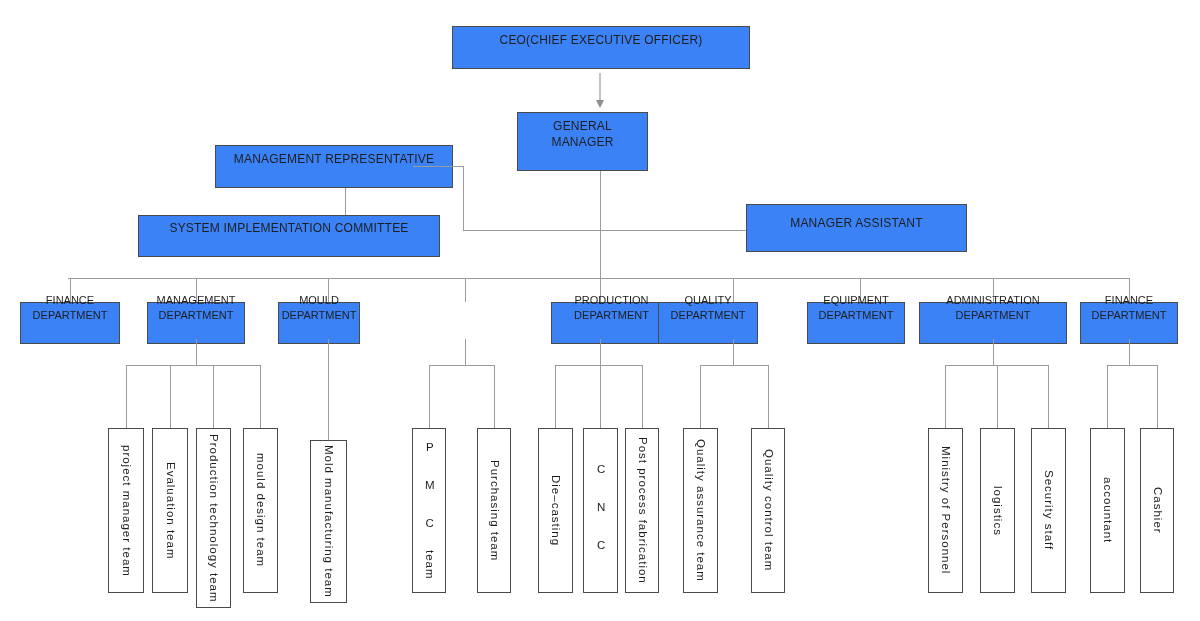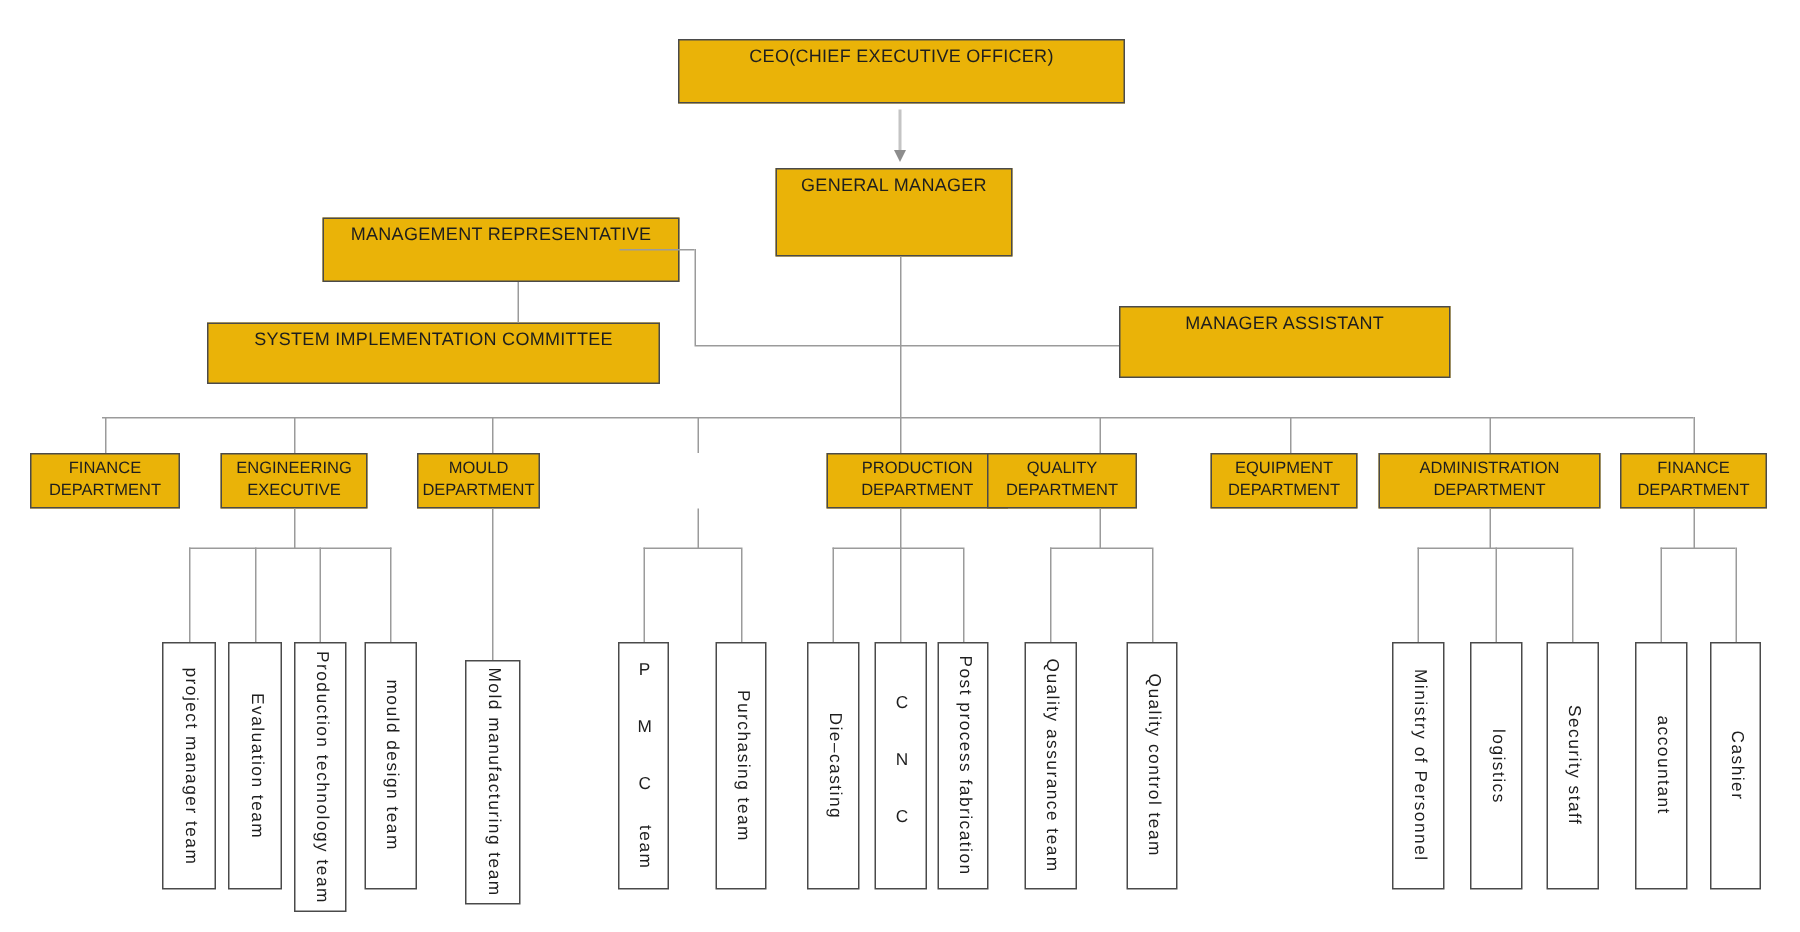--- a/index.html
+++ b/index.html
@@ -9,23 +9,23 @@
     --arrow-line:#c4c4c4;
     --arrow-head:#8d8d8d;
     --text:#1e1e1e;
   }
   html,body{margin:0;padding:0;background:var(--background);}
   .canvas{
     position:relative;width:1200px;height:621px;background:var(--background);
     font-family:"Liberation Sans", sans-serif;color:var(--text);overflow:hidden;
   }
   .box{
-    position:absolute;border:1px solid var(--box-border);background:#eab308;
-    display:flex;align-items:flex-start;justify-content:center;text-align:center;
-    font-size:11px;line-height:1.35;box-sizing:border-box;padding:2px 3px;
+    position:absolute;border:1px solid var(--box-border);background:#3b82f6;
+    display:flex;align-items:flex-end;justify-content:center;text-align:center;
+    font-size:11px;line-height:1.35;box-sizing:border-box;padding:20px 3px;
   }
   .box.lg{font-size:12px;letter-spacing:.2px;}
   .vbox{
     position:absolute;border:1px solid var(--box-border);background:#ffffff;
     display:flex;flex-direction:column;align-items:center;justify-content:center;
     box-sizing:border-box;
   }
   .vtext{
     writing-mode:vertical-rl;text-orientation:mixed;font-size:11.5px;
     letter-spacing:1px;white-space:nowrap;line-height:1;
@@ -43,21 +43,21 @@
   }
 </style>
 </head>
 <body>
 
 <div class="canvas">
 
   <div class="box lg" style="left:452px;top:26px;width:298px;height:43px">
     <span>CEO(CHIEF EXECUTIVE OFFICER)</span>
   </div>
-  <div class="box lg" style="left:517px;top:112px;width:158px;height:59px">
+  <div class="box lg" style="left:517px;top:112px;width:131px;height:59px">
     <span>GENERAL MANAGER</span>
   </div>
   <div class="box lg" style="left:215px;top:145px;width:238px;height:43px">
     <span>MANAGEMENT REPRESENTATIVE</span>
   </div>
   <div class="box lg" style="left:746px;top:204px;width:221px;height:48px">
     <span>MANAGER ASSISTANT</span>
   </div>
   <div class="box lg" style="left:138px;top:215px;width:302px;height:41px">
     <span>SYSTEM IMPLEMENTATION COMMITTEE</span>
@@ -80,21 +80,21 @@
   <div class="vline" style="left:600px;top:278px;height:24px"></div>
   <div class="vline" style="left:733px;top:278px;height:24px"></div>
   <div class="vline" style="left:860px;top:278px;height:24px"></div>
   <div class="vline" style="left:993px;top:278px;height:24px"></div>
   <div class="vline" style="left:1129px;top:278px;height:24px"></div>
 
   <div class="box" style="left:20px;top:302px;width:100px;height:37px">
     <span>FINANCE DEPARTMENT</span>
   </div>
   <div class="box" style="left:147px;top:302px;width:98px;height:37px">
-    <span>ENGINEERING EXECUTIVE</span>
+    <span>MANAGEMENT DEPARTMENT</span>
   </div>
   <div class="box" style="left:278px;top:302px;width:82px;height:37px">
     <span>MOULD DEPARTMENT</span>
   </div>
   <div class="box" style="left:551px;top:302px;width:121px;height:37px">
     <span>PRODUCTION DEPARTMENT</span>
   </div>
   <div class="box" style="left:658px;top:302px;width:100px;height:37px">
     <span>QUALITY DEPARTMENT</span>
   </div>

